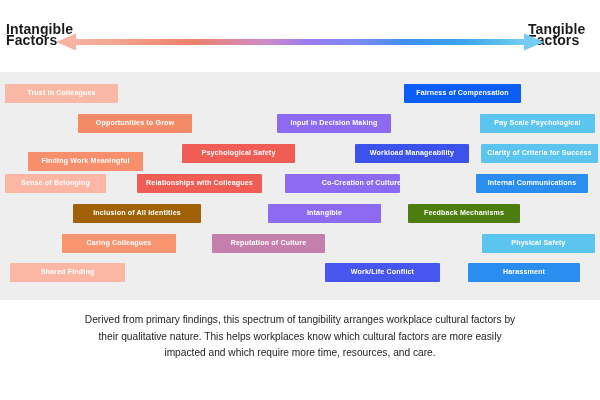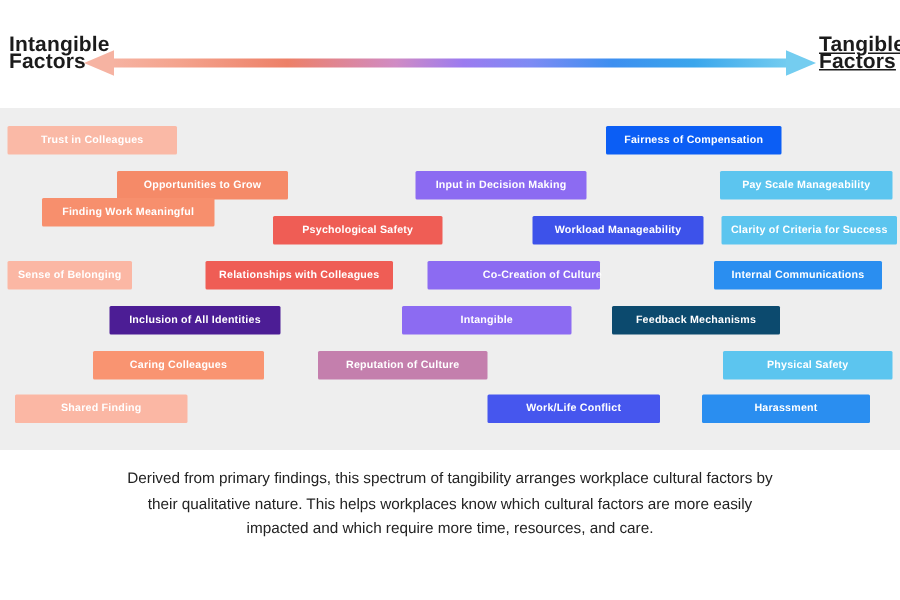--- a/index.html
+++ b/index.html
@@ -39,24 +39,23 @@
     line-height: 11px;
     letter-spacing: .1px;
   }
   .axis-label span { display: block; }
   #axis-label-left {
     left: 6px;
     width: 50px;
     text-align: left;
   }
   #axis-label-right {
-    right: 4px;
+    right: 22px;
     width: 50px;
     text-align: left;
-    text-decoration: underline;
   }
 
   #axis-arrow {
     position: absolute;
     left: 56px;
     top: 32px;
     width: 488px;
     height: 20px;
   }
 
@@ -147,53 +146,53 @@
       <div class="bar" style="left: 404px; width: 117px; top: 12px; background: rgb(11, 94, 245);">
         <span class="bar-label">Fairness of Compensation</span>
       </div>
       <div class="bar" style="left: 78px; width: 114px; top: 42px; background: rgb(245, 138, 104);">
         <span class="bar-label">Opportunities to Grow</span>
       </div>
       <div class="bar" style="left: 277px; width: 114px; top: 42px; background: rgb(140, 107, 242);">
         <span class="bar-label">Input in Decision Making</span>
       </div>
       <div class="bar" style="left: 480px; width: 115px; top: 42px; background: rgb(92, 197, 239);">
-        <span class="bar-label">Pay Scale Manageability</span>
-      </div>
-      <div class="bar" style="left: 28px; width: 115px; top: 60px; background: rgb(247, 143, 109);">
+        <span class="bar-label">Pay Scale Psychological</span>
+      </div>
+      <div class="bar" style="left: 28px; width: 115px; top: 80px; background: rgb(247, 143, 109);">
         <span class="bar-label">Finding Work Meaningful</span>
       </div>
       <div class="bar" style="left: 182px; width: 113px; top: 72px; background: rgb(239, 93, 85);">
         <span class="bar-label">Psychological Safety</span>
       </div>
       <div class="bar" style="left: 355px; width: 114px; top: 72px; background: rgb(61, 82, 234);">
         <span class="bar-label">Workload Manageability</span>
       </div>
       <div class="bar" style="left: 481px; width: 117px; top: 72px; background: rgb(92, 197, 239);">
         <span class="bar-label">Clarity of Criteria for Success</span>
       </div>
-      <div class="bar" style="left: 5px; width: 83px; top: 102px; background: rgb(251, 183, 164);">
+      <div class="bar" style="left: 5px; width: 101px; top: 102px; background: rgb(251, 183, 164);">
         <span class="bar-label">Sense of Belonging</span>
       </div>
       <div class="bar" style="left: 137px; width: 125px; top: 102px; background: rgb(239, 93, 85);">
         <span class="bar-label">Relationships with Colleagues</span>
       </div>
       <div class="bar" style="left: 285px; width: 115px; top: 102px; background: rgb(140, 107, 242); padding-left: 42px;">
         <span class="bar-label">Co-Creation of Culture</span>
       </div>
       <div class="bar" style="left: 464px; width: 112px; top: 102px; background: rgb(42, 142, 240); margin-left: 12px;">
         <span class="bar-label">Internal Communications</span>
       </div>
-      <div class="bar" style="left: 73px; width: 114px; top: 132px; background: #4c1d95;">
+      <div class="bar" style="left: 73px; width: 128px; top: 132px; background: #a16207;">
         <span class="bar-label">Inclusion of All Identities</span>
       </div>
       <div class="bar" style="left: 268px; width: 113px; top: 132px; background: rgb(140, 107, 242);">
         <span class="bar-label">Intangible</span>
       </div>
-      <div class="bar" style="left: 408px; width: 112px; top: 132px; background: #0c4a6e;">
+      <div class="bar" style="left: 408px; width: 112px; top: 132px; background: #4d7c0f;">
         <span class="bar-label">Feedback Mechanisms</span>
       </div>
       <div class="bar" style="left: 62px; width: 114px; top: 162px; background: rgb(249, 148, 113);">
         <span class="bar-label">Caring Colleagues</span>
       </div>
       <div class="bar" style="left: 212px; width: 113px; top: 162px; background: rgb(196, 127, 173);">
         <span class="bar-label">Reputation of Culture</span>
       </div>
       <div class="bar" style="left: 482px; width: 113px; top: 162px; background: rgb(92, 197, 239);">
         <span class="bar-label">Physical Safety</span>

